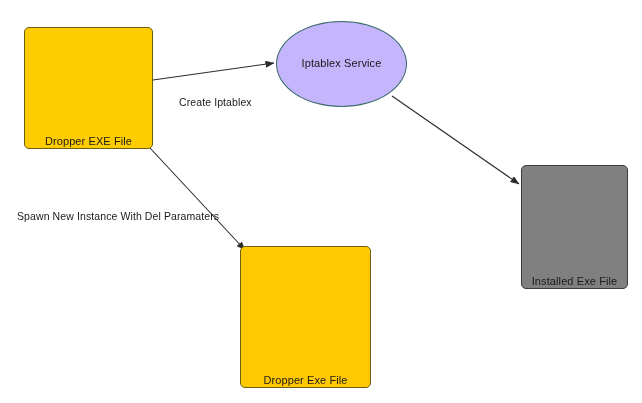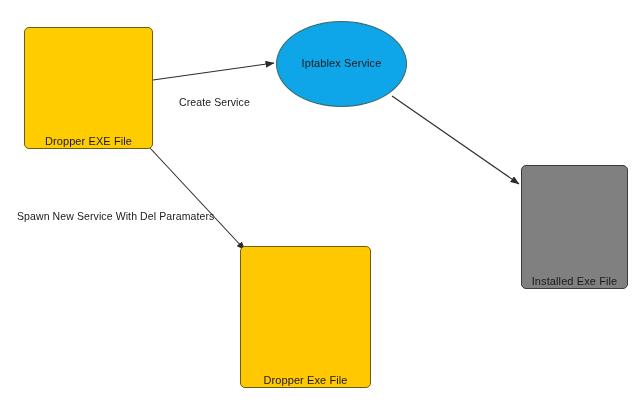--- a/index.html
+++ b/index.html
@@ -73,29 +73,29 @@
 
     <line x1="392" y1="96" x2="519" y2="184" stroke="#2b2b2b" stroke-width="1.1" marker-end="url(#arrowhead)"></line>
 
     <line x1="150" y1="148" x2="245" y2="250" stroke="#2b2b2b" stroke-width="1.1" marker-end="url(#arrowhead)"></line>
   </svg>
 
   <div class="node node-rect" style="left:24px; top:27px; width:129px; height:122px; background:#FFCC00;">
     <span>Dropper EXE File</span>
   </div>
 
-  <div class="node node-ellipse" style="left:276px; top:21px; width:131px; height:86px; background:#0ea5e9;">
+  <div class="node node-ellipse" style="left:276px; top:21px; width:131px; height:86px; background:#c4b5fd;">
     <span>Iptablex Service</span>
   </div>
 
   <div class="node node-rect gray" style="left:521px; top:165px; width:107px; height:124px; background:#808080;">
     <span>Installed Exe File</span>
   </div>
 
   <div class="node node-rect" style="left:240px; top:246px; width:131px; height:142px; background:#FFC800;">
     <span>Dropper Exe File</span>
   </div>
 
-  <div class="edge-label" style="left:179px; top:96px;">Create Service</div>
+  <div class="edge-label" style="left:179px; top:96px;">Create Iptablex</div>
 
-  <div class="edge-label" style="left:17px; top:210px;">Spawn New Service With Del Paramaters</div>
+  <div class="edge-label" style="left:17px; top:210px;">Spawn New Instance With Del Paramaters</div>
 
 </div>
 
 </body></html>

